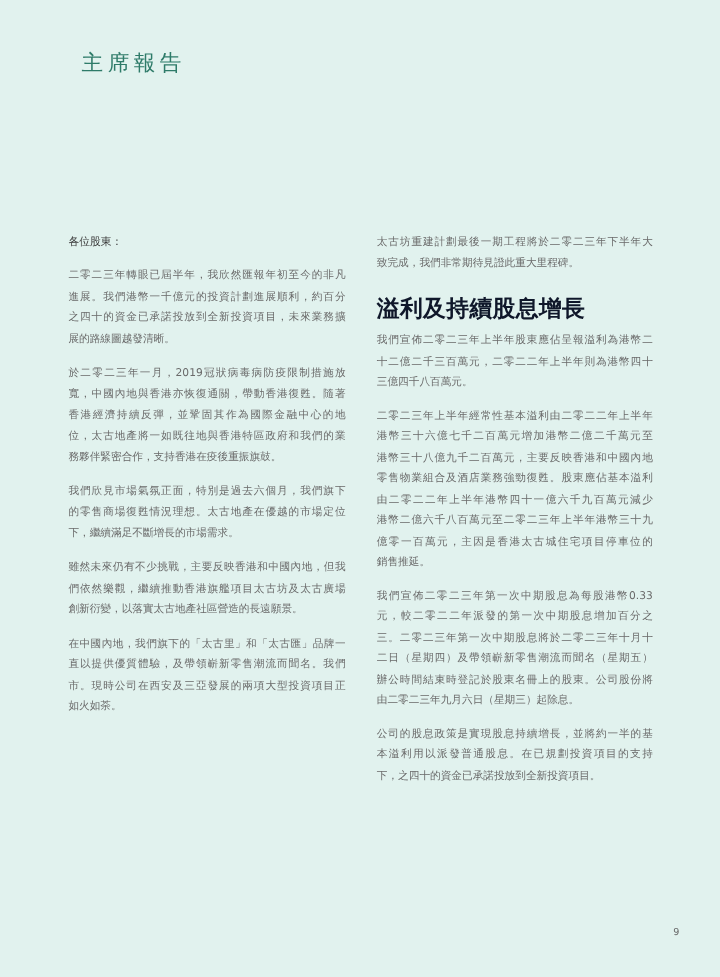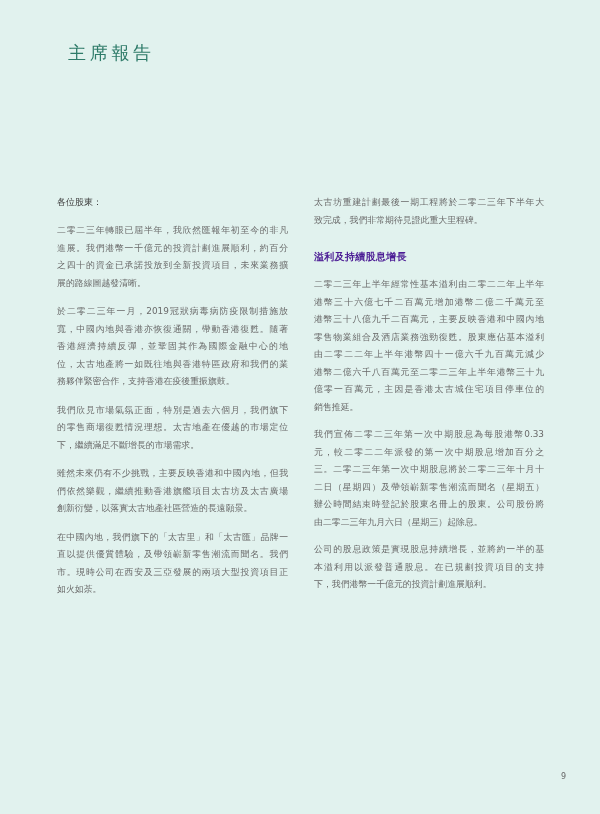--- a/index.html
+++ b/index.html
@@ -23,22 +23,22 @@
     .para { margin: 0 0 11px 0; }
     .col-right .para { margin-bottom: 10px; }
     .line {
       font-size: 8.9px; line-height: 17.5px; height: 17.5px;
       color: #6a6a6a;
       text-align: justify; text-align-last: justify;
       text-justify: inter-character;
     }
     .line.last { text-align-last: left; }
     .section-heading {
-      font-size: 10px; line-height: 20px; height: 20px;
-      font-weight: bold; color: #4c1d95; letter-spacing: 0.3px;
+      font-size: 19px; line-height: 20px; height: 20px;
+      font-weight: bold; color: #0f172a; letter-spacing: 0.3px;
       margin: 18px 0 9px 0;
     }
     .page-number {
       position: absolute; left: 561px; top: 771px;
       font-size: 8px; line-height: 12px; color: #666666;
     }
   </style>
 </head>
 <body>
 
@@ -83,20 +83,25 @@
 </div>
 
 <div class="col col-right">
   <div class="para">
     <div class="line">太古坊重建計劃最後一期工程將於二零二三年下半年大</div>
     <div class="line last">致完成，我們非常期待見證此重大里程碑。</div>
   </div>
 
   <h2 class="section-heading">溢利及持續股息增長</h2>
 
+  <div class="para">
+    <div class="line">我們宣佈二零二三年上半年股東應佔呈報溢利為港幣二</div>
+    <div class="line">十二億二千三百萬元，二零二二年上半年則為港幣四十</div>
+    <div class="line last">三億四千八百萬元。</div>
+  </div>
 
   <div class="para">
     <div class="line">二零二三年上半年經常性基本溢利由二零二二年上半年</div>
     <div class="line">港幣三十六億七千二百萬元增加港幣二億二千萬元至</div>
     <div class="line">港幣三十八億九千二百萬元，主要反映香港和中國內地</div>
     <div class="line">零售物業組合及酒店業務強勁復甦。股東應佔基本溢利</div>
     <div class="line">由二零二二年上半年港幣四十一億六千九百萬元減少</div>
     <div class="line">港幣二億六千八百萬元至二零二三年上半年港幣三十九</div>
     <div class="line">億零一百萬元，主因是香港太古城住宅項目停車位的</div>
     <div class="line last">銷售推延。</div>
@@ -107,17 +112,17 @@
     <div class="line">元，較二零二二年派發的第一次中期股息增加百分之</div>
     <div class="line">三。二零二三年第一次中期股息將於二零二三年十月十</div>
     <div class="line">二日（星期四）及帶領嶄新零售潮流而聞名（星期五）</div>
     <div class="line">辦公時間結束時登記於股東名冊上的股東。公司股份將</div>
     <div class="line last">由二零二三年九月六日（星期三）起除息。</div>
   </div>
 
   <div class="para">
     <div class="line">公司的股息政策是實現股息持續增長，並將約一半的基</div>
     <div class="line">本溢利用以派發普通股息。在已規劃投資項目的支持</div>
-    <div class="line last">下，我們港幣一千億元的投資計劃進展順利。</div>
+    <div class="line last">下，之四十的資金已承諾投放到全新投資項目。</div>
   </div>
 </div>
 
 <div class="page-number">9</div>
 
 </body></html>

